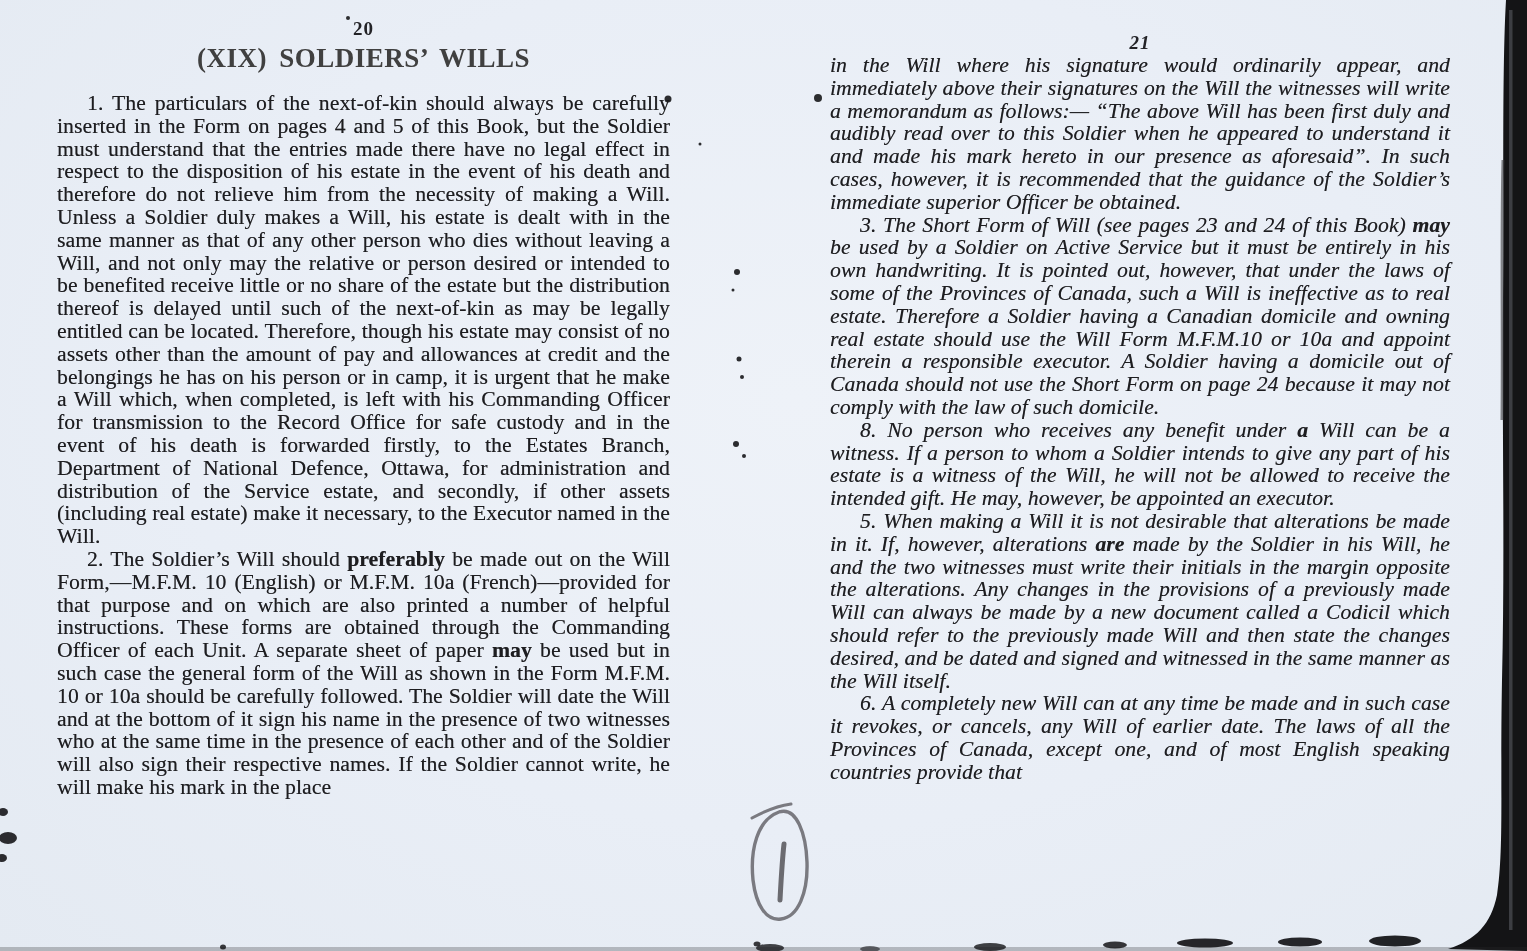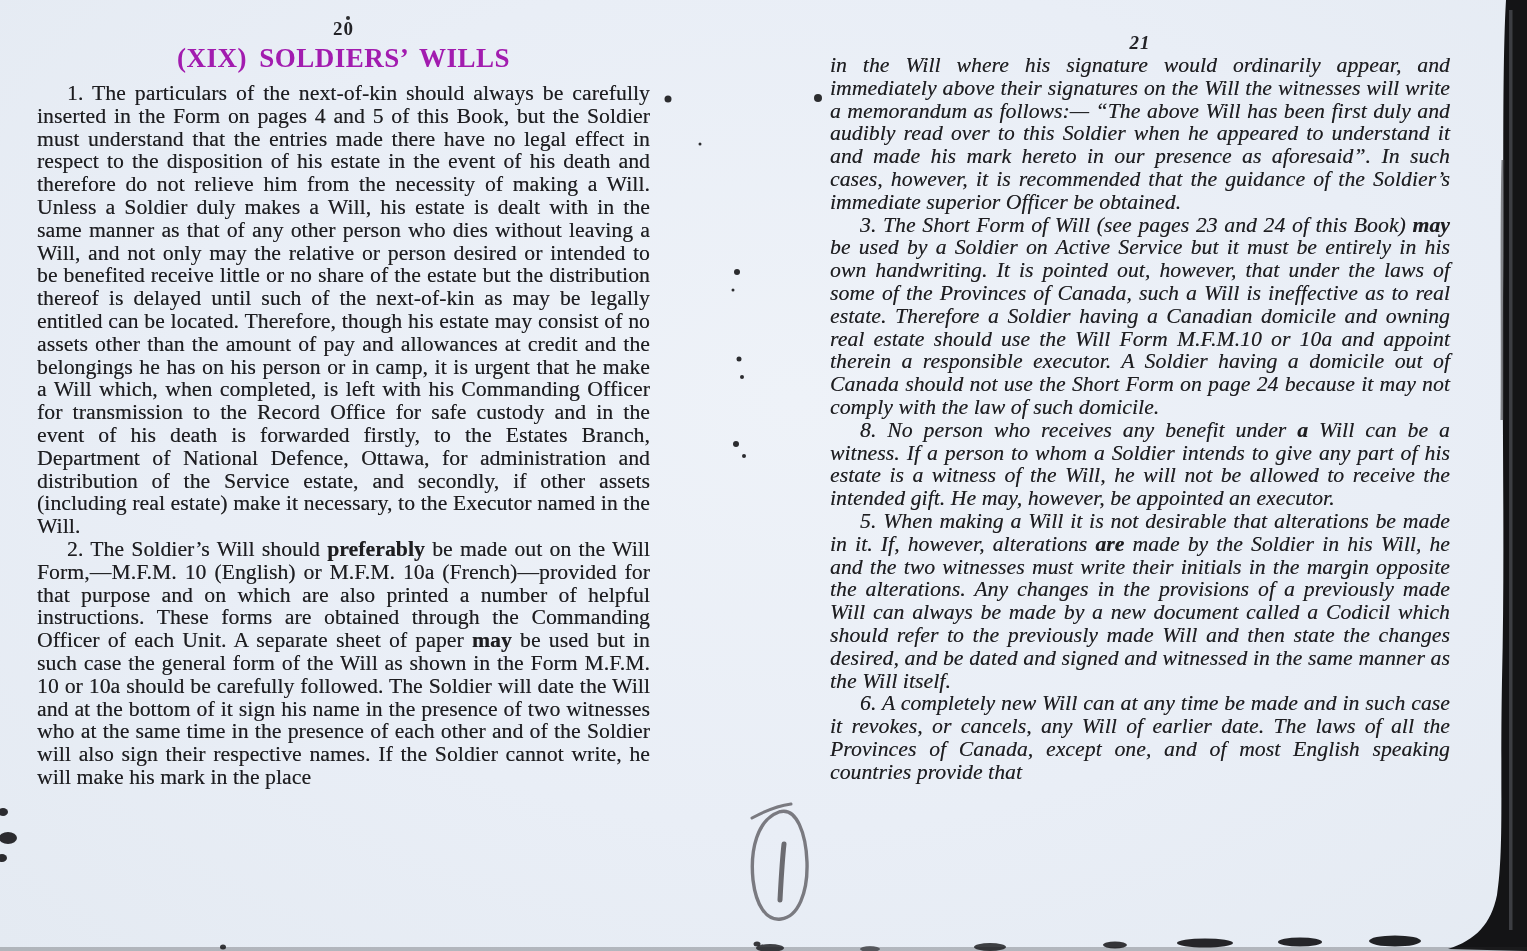--- a/index.html
+++ b/index.html
@@ -3,36 +3,36 @@
 <meta charset="utf-8">
 <title>Document</title>
 <style>
   html,body{margin:0;padding:0;}
   body{
     width:1527px;height:951px;position:relative;overflow:hidden;
     background:radial-gradient(ellipse at 52% 42%, #eef2f8 0%, #e9eef6 55%, #e4eaf2 100%);
     font-family:"Liberation Serif", serif;
   }
   .page{position:absolute;color:#1d1d20;}
-  .page-left{left:37px;top:18px;width:613px;}
+  .page-left{left:57px;top:18px;width:613px;}
   .page-right{left:830px;top:32px;width:620px;font-style:italic;}
   .page-number{
     text-align:center;font-weight:bold;font-size:19px;letter-spacing:1px;
     color:#232327;
   }
   .heading{
     margin:3px 0 4px 0;text-align:center;font-weight:bold;font-size:27px;
-    letter-spacing:0.5px;word-spacing:5px;color:#a21caf;
+    letter-spacing:0.5px;word-spacing:5px;color:#404040;
   }
   .body-text{
     font-size:21.6px;line-height:22.8px;text-align:justify;
     letter-spacing:0.1px;color:#1d1d20;
     text-shadow:0.2px 0.2px 0.3px rgba(25,25,28,0.55);
   }
-  .page-left .body-text{margin-top:8px;}
+  .page-left .body-text{margin-top:18px;}
   .page-right .body-text{}
   .para{margin:0;padding:0;}
   .para.indent{text-indent:30px;}
   .para b{font-weight:bold;}
   .overlay{position:absolute;left:0;top:0;width:1527px;height:951px;pointer-events:none;}
 </style>
 </head>
 <body>
 
 <div>

